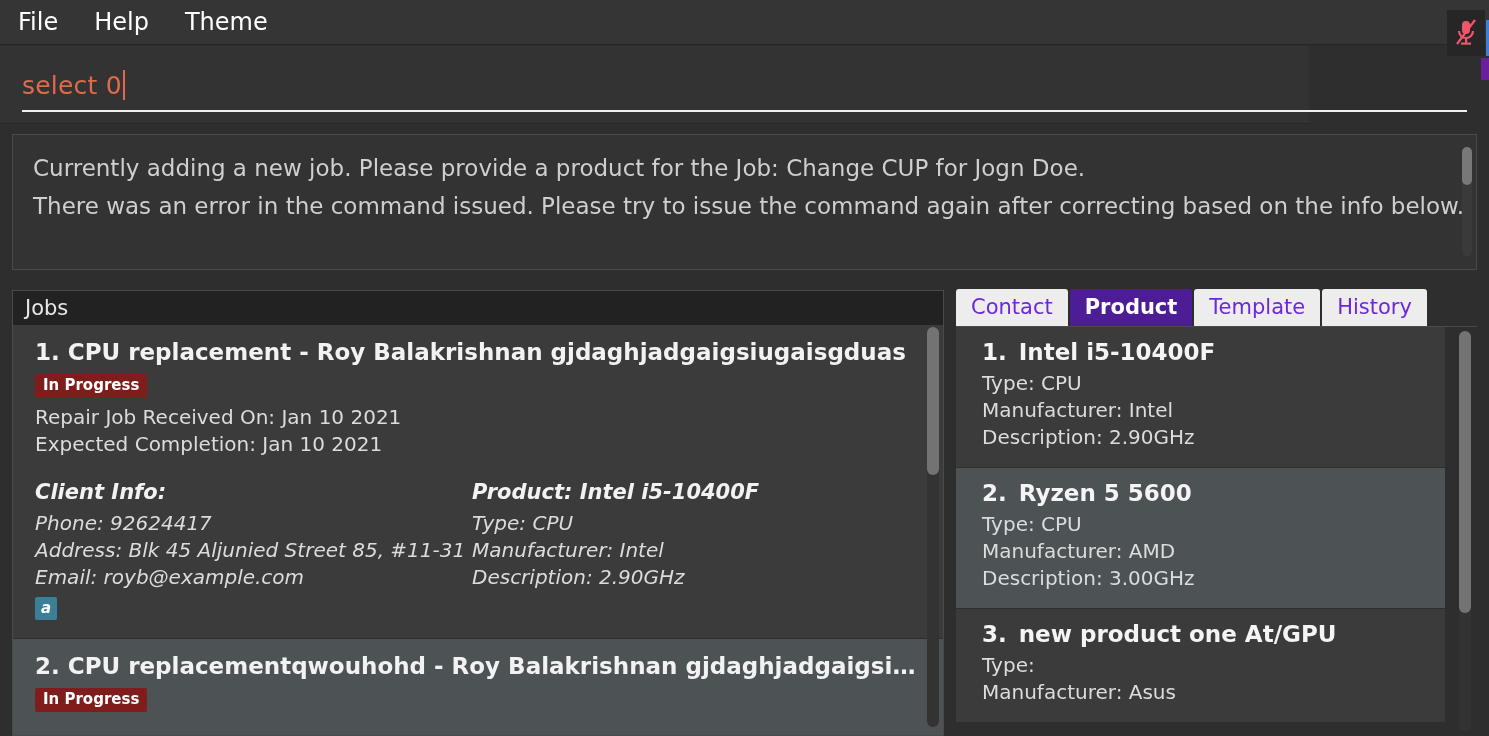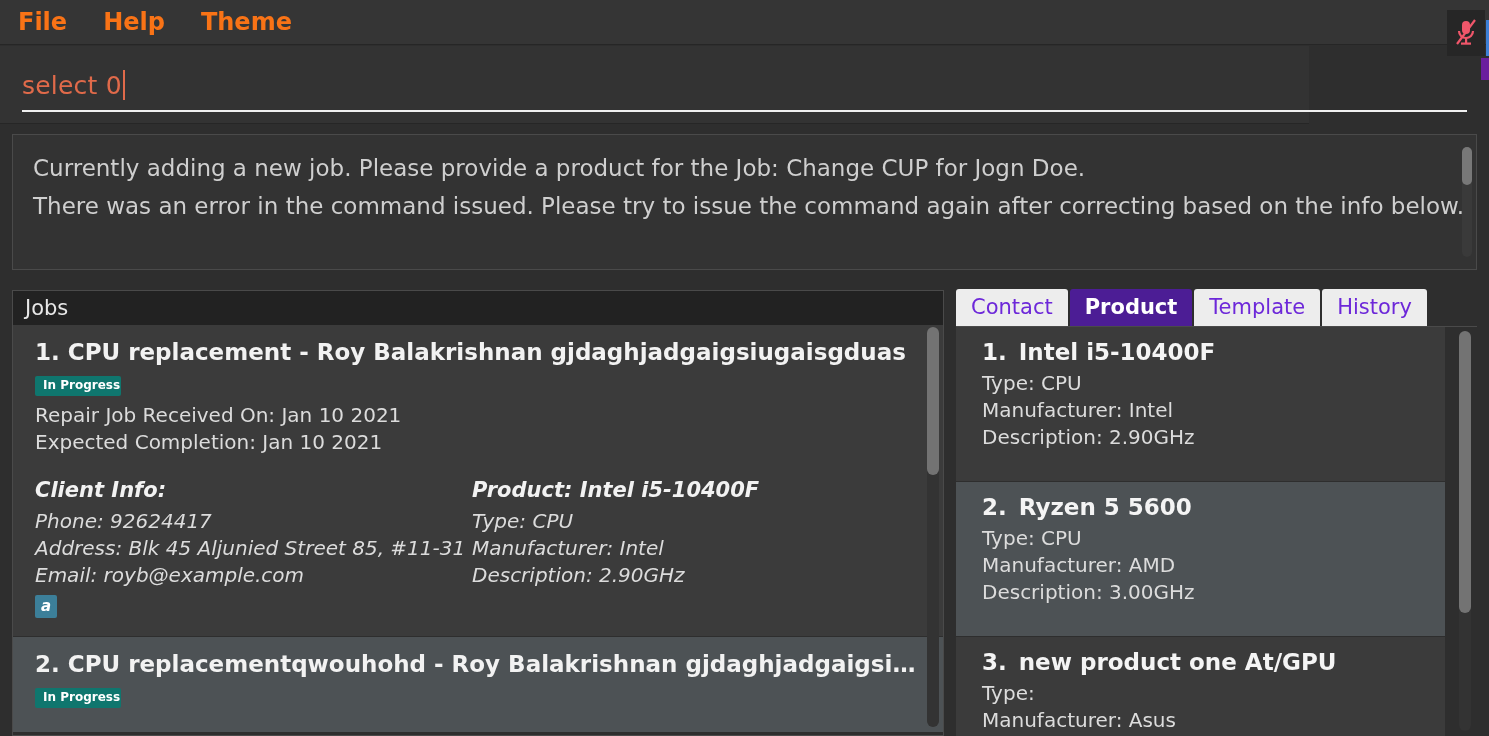--- a/index.html
+++ b/index.html
@@ -20,27 +20,26 @@
   
   .menubar {
     position: absolute; left: 0; top: 0;
     width: 1489px; height: 45px;
     background: #353535;
     border-bottom: 1px solid #262626;
     display: flex; align-items: center;
     padding-left: 18px;
   }
   .menuitem {
-    color: #f97316;
+    color: #ffffff;
     font-size: 24px;
     padding: 0 19px 0 0;
     margin-right: 17px;
     cursor: default;
     line-height: 1;
-    font-weight: bold;
   }
 
   
   .cmdwrap {
     position: absolute; left: 0; top: 46px;
     width: 1309px; height: 78px;
     background: #333333;
     border-bottom: 1px solid #262626;
   }
   .cmdfield {
@@ -124,25 +123,25 @@
     color: #f2f2f2;
     font-size: 23px;
     font-weight: bold;
     margin-bottom: 9px;
     white-space: nowrap;
     overflow: hidden;
     text-overflow: ellipsis;
   }
   .badge {
     display: inline-block;
-    background: #0f766e;
+    background: #7f1d1d;
     color: #ffffff;
-    font-size: 12px;
-    font-weight: bold;
-    padding: 2px 1px 4px 8px;
+    font-size: 15px;
+    font-weight: bold;
+    padding: 2px 8px 4px 8px;
     border-radius: 2px;
     margin-bottom: 6px;
   }
   .job-line {
     color: #dcdcdc;
     font-size: 20px;
     line-height: 27px;
   }
   .job-cols {
     display: flex;
@@ -202,21 +201,21 @@
   }
   .tab-body {
     position: relative;
     height: 410px;
     background: #2e2e2e;
     border-top: 1px solid #4a4a4a;
     overflow: hidden;
   }
   .prod-card {
     background: #3b3b3b;
-    padding: 12px 18px 30px 26px;
+    padding: 12px 18px 16px 26px;
     border-bottom: 1px solid #2e2e2e;
     margin-right: 32px;
   }
   .prod-card.selected { background: #4d5255; }
   .prod-title {
     color: #f4f4f4;
     font-size: 23px;
     font-weight: bold;
     margin-bottom: 5px;
   }

